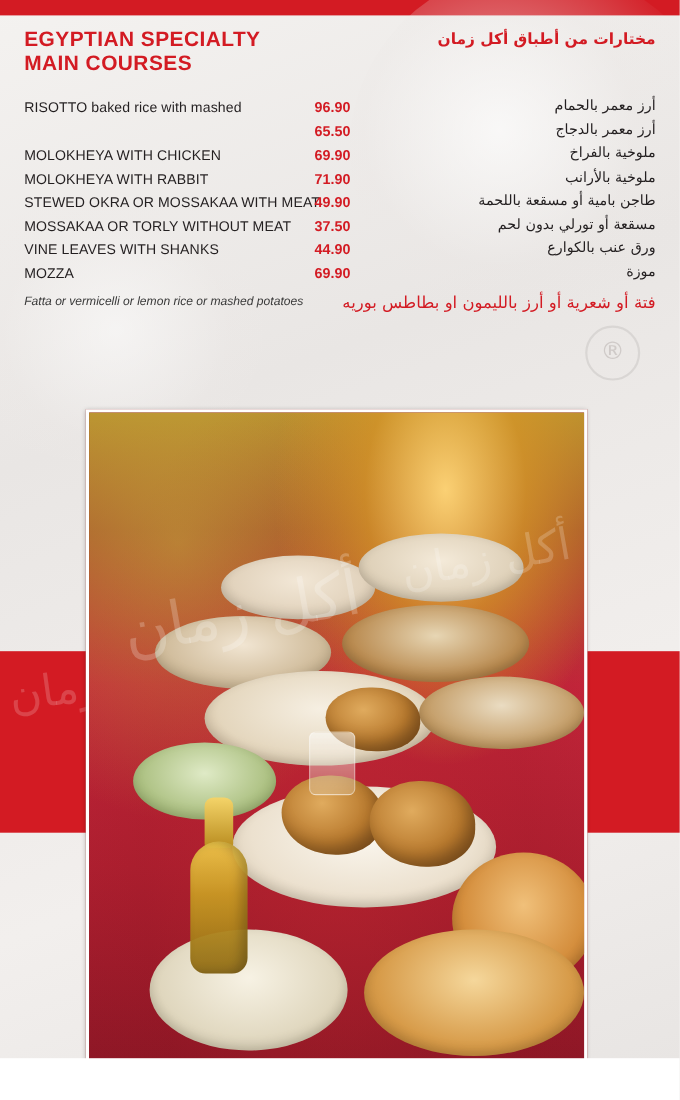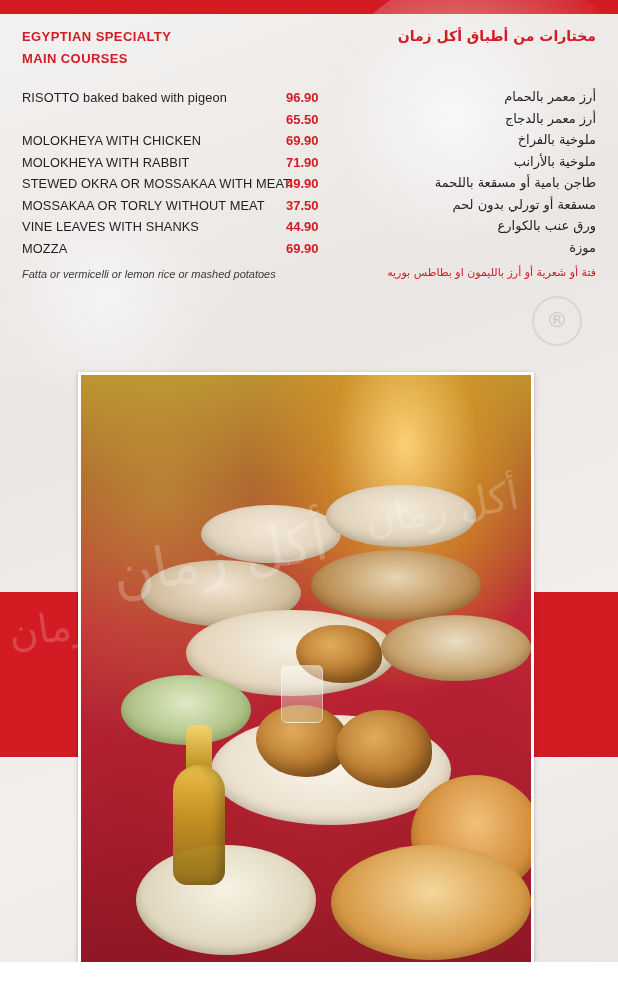--- a/index.html
+++ b/index.html
@@ -59,21 +59,21 @@
     position: absolute;
     left: 0; top: 20px;
     width: 618px;
     height: 58px;
   }
   .title-en {
     position: absolute;
     left: 22px;
     top: 6px;
     color: #d31b23;
-    font-size: 13px;
+    font-size: 19px;
     font-weight: bold;
     letter-spacing: 0.4px;
     line-height: 22px;
     white-space: pre-line;
   }
   .title-ar {
     position: absolute;
     right: 22px;
     top: 8px;
     color: #d31b23;
@@ -135,21 +135,21 @@
     left: 22px;
     top: 0;
     font-size: 11px;
     font-style: italic;
     color: #3a3a3a;
   }
   .note-ar {
     position: absolute;
     right: 22px;
     top: -2px;
-    font-size: 11px;
+    font-size: 15px;
     color: #d31b23;
     direction: rtl;
     text-align: right;
     font-family: "DejaVu Sans", sans-serif;
     white-space: nowrap;
   }
 
   
   .red-band {
     position: absolute;
@@ -303,21 +303,21 @@
 
   <div class="header">
     <div class="title-en">EGYPTIAN SPECIALTY
 MAIN COURSES</div>
     <div class="title-ar">مختارات من أطباق أكل زمان</div>
   </div>
 
   <div class="menu">
 
     <div class="row">
-      <span class="name">RISOTTO baked baked with pigeon</span>
+      <span class="name">RISOTTO baked rice with mashed</span>
       <span class="price">96.90</span>
       <span class="ar">أرز معمر بالحمام</span>
     </div>
 
     <div class="row">
       <span class="price">65.50</span>
       <span class="ar">أرز معمر بالدجاج</span>
     </div>
 
     <div class="row">

